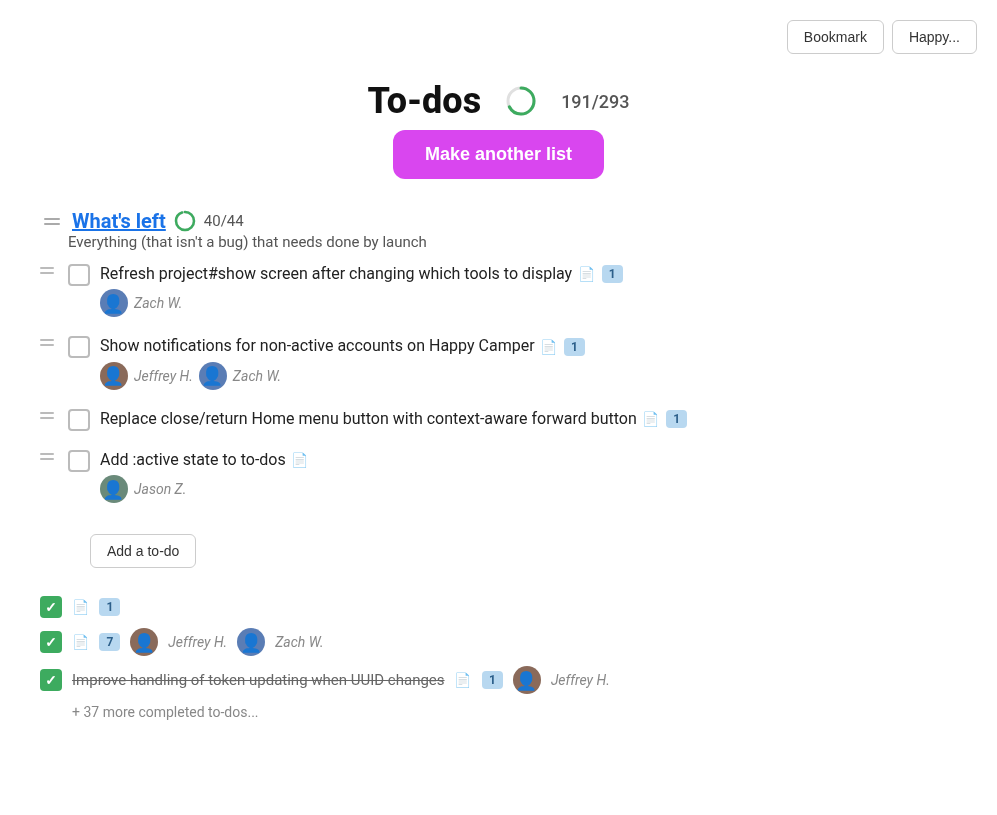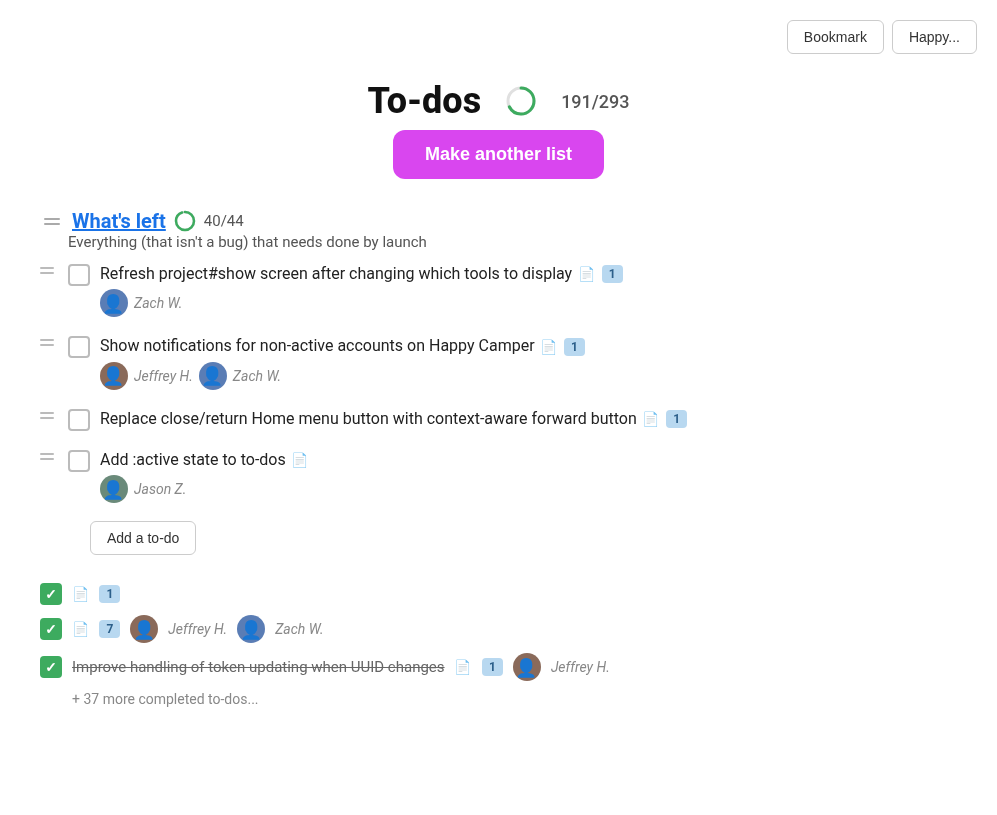--- a/index.html
+++ b/index.html
@@ -209,20 +209,21 @@
     .add-todo-btn {
       border: 1px solid #ccc;
       background: #fff;
       border-radius: 6px;
       padding: 8px 16px;
       font-size: 14px;
       color: #333;
       cursor: pointer;
       margin-left: 50px;
       margin-bottom: 20px;
+      margin-top: 13px;
     }
 
     .completed-section {
       margin-top: 8px;
     }
     .completed-item {
       display: flex;
       align-items: center;
       gap: 10px;
       margin-bottom: 10px;

